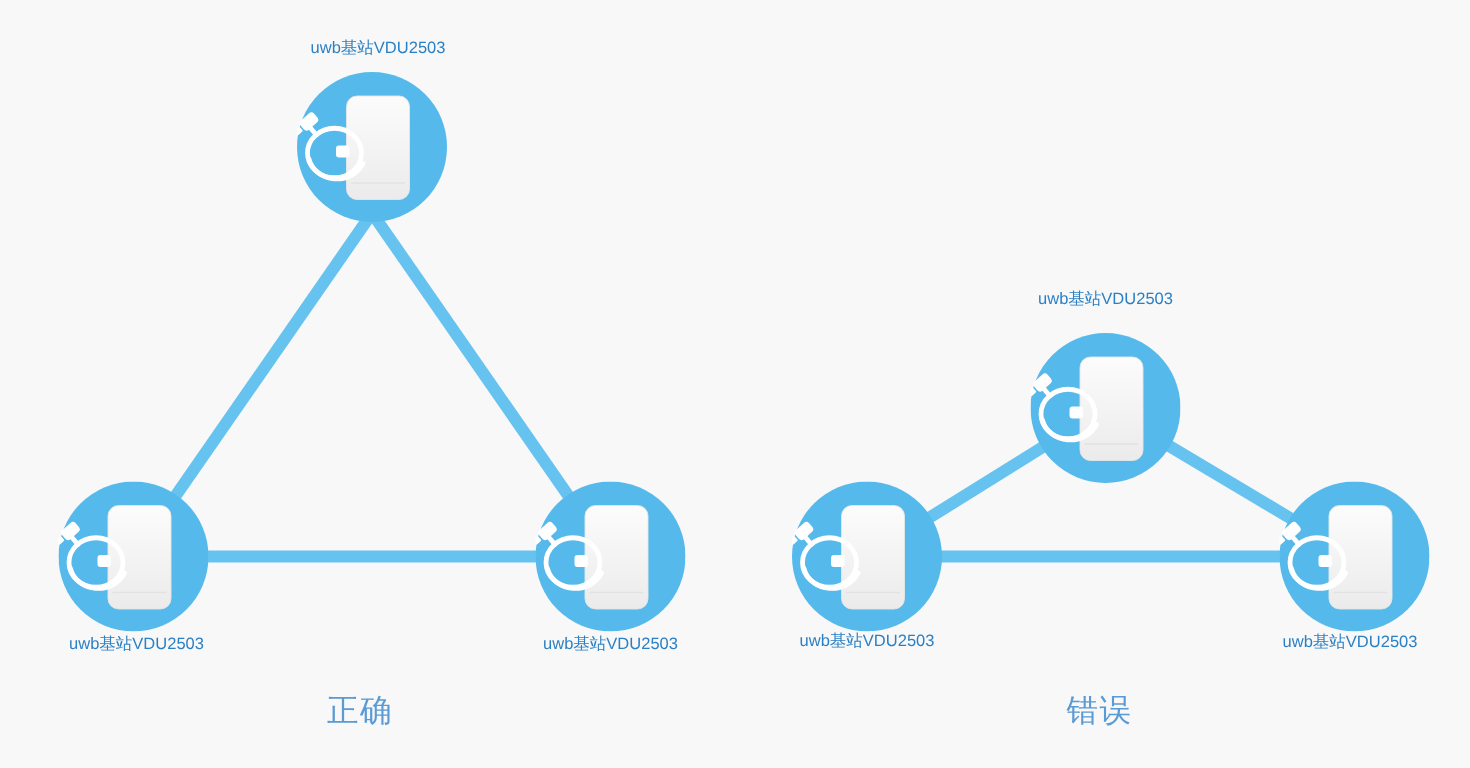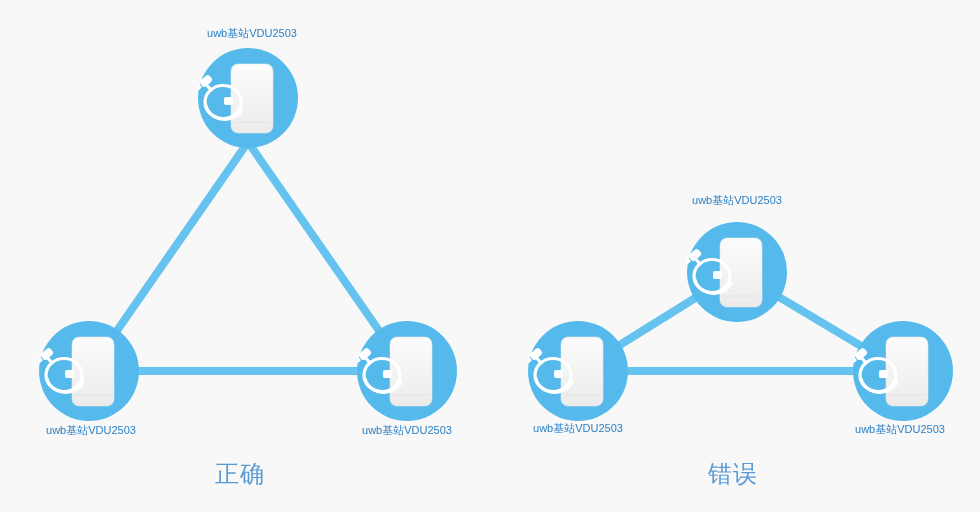--- a/index.html
+++ b/index.html
@@ -38,21 +38,21 @@
     color: var(--label-color, #2b80c5);
     font-size: 11px;
     line-height: 1;
   }
 
   .caption {
     position: absolute;
     transform: translate(-50%, -50%);
     white-space: nowrap;
     color: var(--caption-color, #5b9bd5);
-    font-size: 24px;
+    font-size: 21px;
     letter-spacing: 1px;
     line-height: 1;
   }
 
   .svg-defs { position: absolute; width: 0; height: 0; }
 </style>
 </head>
 <body>
 
 <svg class="svg-defs" aria-hidden="true">
@@ -68,21 +68,21 @@
   <svg class="edges-layer" id="edges-layer" viewBox="0 0 980 512">
       <line x1="248" y1="142" x2="89" y2="371" stroke="#66c3ef" stroke-width="8"></line>
       <line x1="248" y1="142" x2="407" y2="371" stroke="#66c3ef" stroke-width="8"></line>
       <line x1="89" y1="371" x2="407" y2="371" stroke="#66c3ef" stroke-width="8"></line>
       <line x1="578" y1="371" x2="737" y2="272" stroke="#66c3ef" stroke-width="8"></line>
       <line x1="737" y1="272" x2="903" y2="371" stroke="#66c3ef" stroke-width="8"></line>
       <line x1="578" y1="371" x2="903" y2="371" stroke="#66c3ef" stroke-width="8"></line>
     </svg>
 
   <div class="caption" style="left: 240px; top: 474px;">正确</div>
-  <div class="caption" style="left: 733px; top: 474px; font-family: Liberation Serif, serif;">错误</div>
+  <div class="caption" style="left: 733px; top: 474px;">错误</div>
 <div class="node" style="left: 198px; top: 48px; width: 100px; height: 100px;">
   <svg class="node-icon" viewBox="0 0 100 100">
     <circle class="node-circle" cx="50" cy="50" r="50"></circle>
     <rect class="device-body" x="33" y="16" width="42" height="69" rx="7" fill="url(#devGrad)"></rect>
     <line class="device-seam" x1="36" y1="74" x2="72" y2="74"></line>
     <rect class="cable-fill" x="26" y="49" width="9" height="8" rx="2"></rect>
     <ellipse class="cable-stroke" cx="25" cy="54" rx="18" ry="16.5"></ellipse>
     <path class="cable-stroke" d="M 8 58 A 19 17 0 0 0 44 61"></path>
     <path class="cable-stroke" d="M 13 42 L 7 35"></path>
     <g transform="rotate(-42 8 33)">

